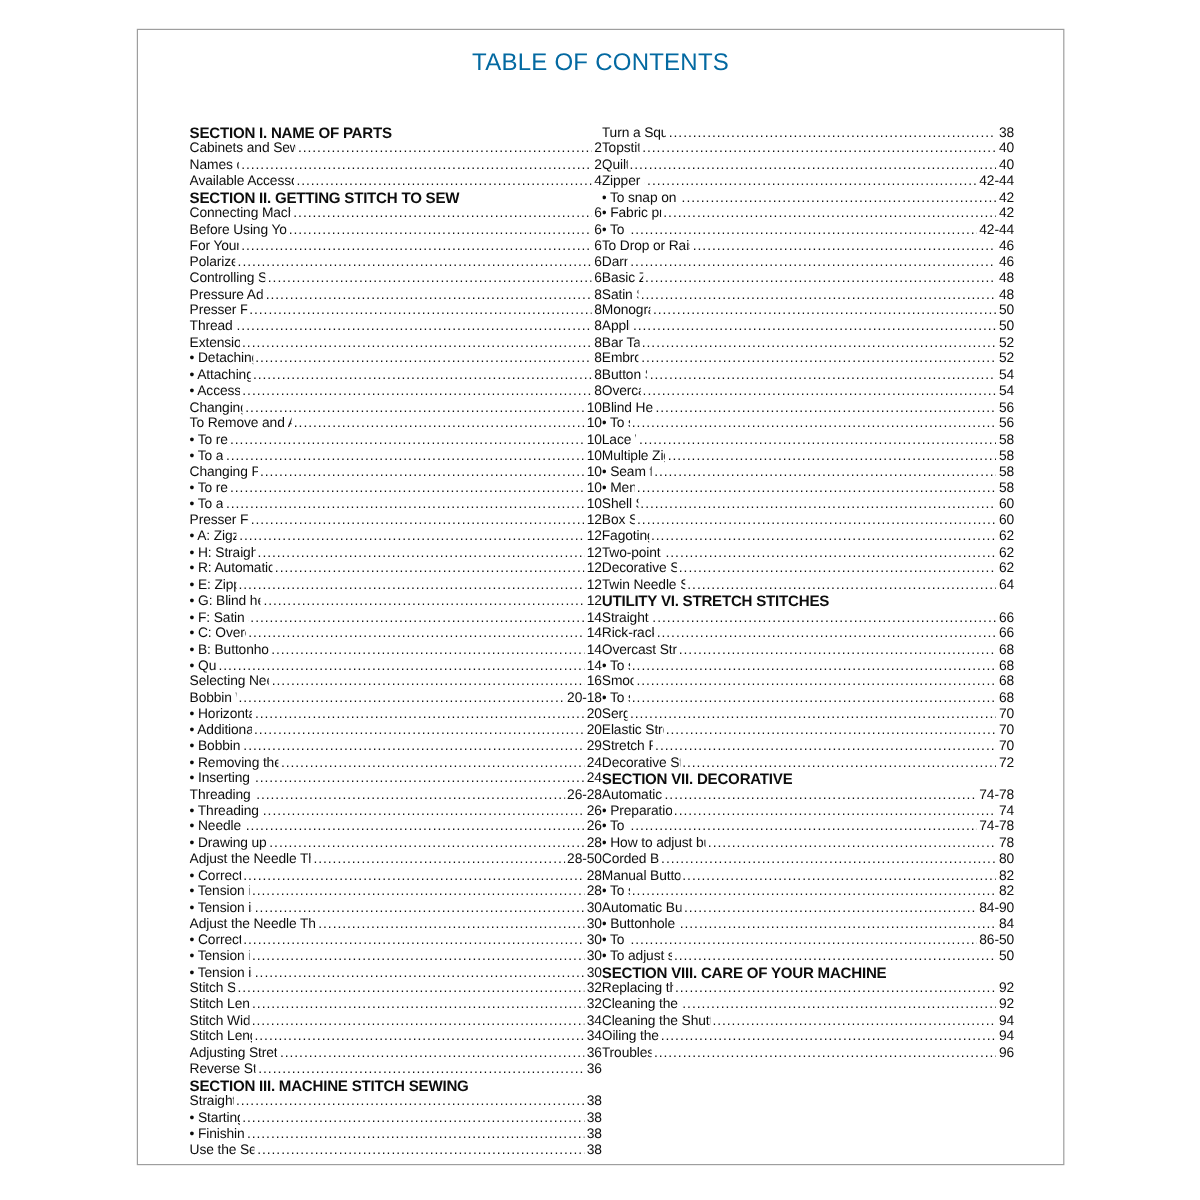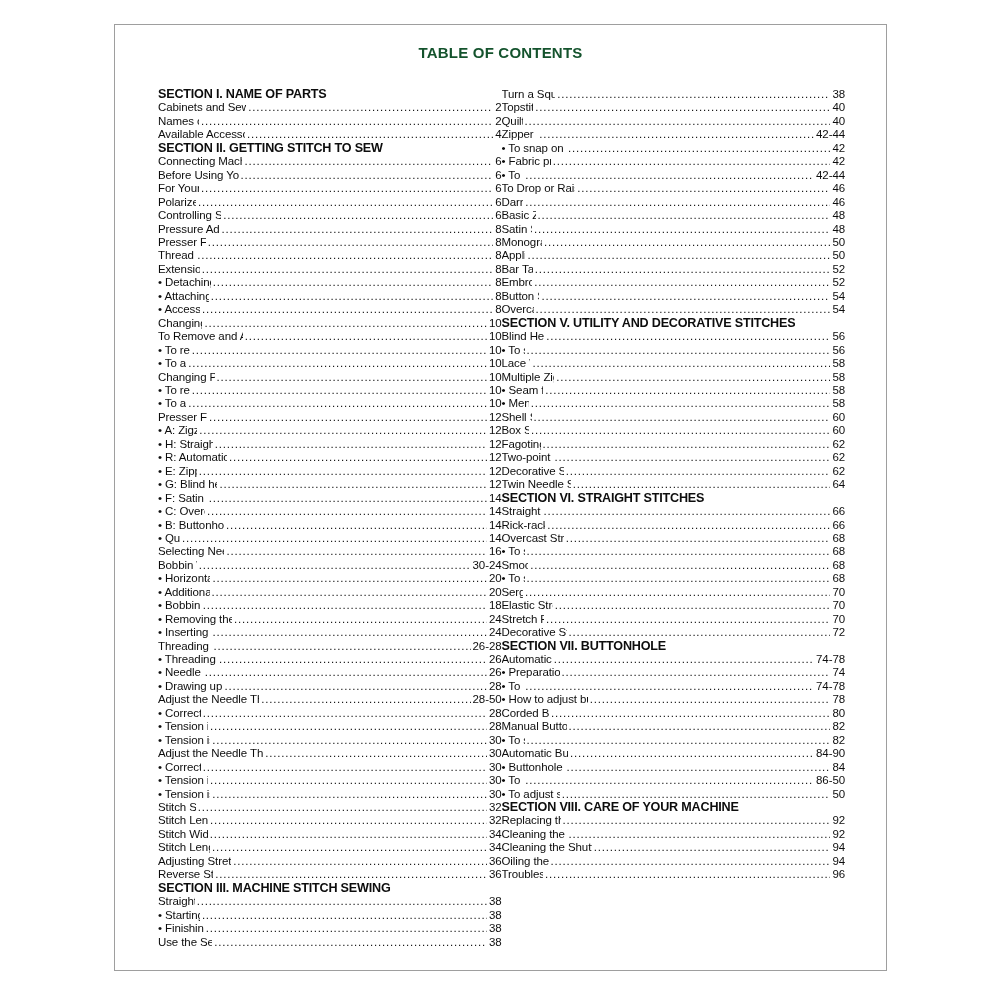--- a/index.html
+++ b/index.html
@@ -17,30 +17,30 @@
     top: 24px;
     width: 773px;
     height: 947px;
     box-sizing: border-box;
     border: 1px solid #9e9e9e;
     background: #ffffff;
   }
   .title {
     margin-top: 19px;
     text-align: center;
-    font-size: 15px;
+    font-size: 20px;
     line-height: 17px;
-    font-weight: bold;
+    font-weight: normal;
     letter-spacing: 0.2px;
-    color: #14532d;
+    color: #0369a1;
   }
   .cols {
     display: flex;
     padding: 0 41px 0 43px;
-    margin-top: 27px;
+    margin-top: 44px;
   }
   .col {
     flex: 1 1 0;
     min-width: 0;
   }
   .row {
     display: flex;
     align-items: baseline;
     line-height: 13.45px;
     font-size: 11.5px;
@@ -246,36 +246,36 @@
           <span class="pg">14</span>
         </div>
         <div class="row">
           <span class="label">Selecting Needle and Fabric</span>
           <span class="dots"></span>
           <span class="pg">16</span>
         </div>
         <div class="row">
           <span class="label">Bobbin Winding</span>
           <span class="dots"></span>
-          <span class="pg">30-24</span>
+          <span class="pg">20-18</span>
         </div>
         <div class="row">
           <span class="label">• Horizontal spool pin</span>
           <span class="dots"></span>
           <span class="pg">20</span>
         </div>
         <div class="row">
           <span class="label">• Additional spool pin</span>
           <span class="dots"></span>
           <span class="pg">20</span>
         </div>
         <div class="row">
           <span class="label">• Bobbin winding</span>
           <span class="dots"></span>
-          <span class="pg">18</span>
+          <span class="pg">29</span>
         </div>
         <div class="row">
           <span class="label">• Removing the hook cover plate</span>
           <span class="dots"></span>
           <span class="pg">24</span>
         </div>
         <div class="row">
           <span class="label">• Inserting the bobbin</span>
           <span class="dots"></span>
           <span class="pg">24</span>
@@ -473,138 +473,135 @@
         <div class="row">
           <span class="label">Button Sewing</span>
           <span class="dots"></span>
           <span class="pg">54</span>
         </div>
         <div class="row">
           <span class="label">Overcasting</span>
           <span class="dots"></span>
           <span class="pg">54</span>
         </div>
+        <div class="row">
+          <span class="label">Blind Hem Stitch</span>
+          <span class="dots"></span>
+          <span class="pg">56</span>
+        </div>
+        <div class="row">
+          <span class="label">• To sew</span>
+          <span class="dots"></span>
+          <span class="pg">56</span>
+        </div>
+        <div class="row">
+          <span class="label">Lace Work</span>
+          <span class="dots"></span>
+          <span class="pg">58</span>
+        </div>
+        <div class="row">
+          <span class="label">Multiple Zigzag Stitch</span>
+          <span class="dots"></span>
+          <span class="pg">58</span>
+        </div>
+        <div class="row">
+          <span class="label">• Seam finishing</span>
+          <span class="dots"></span>
+          <span class="pg">58</span>
+        </div>
+        <div class="row">
+          <span class="label">• Mending</span>
+          <span class="dots"></span>
+          <span class="pg">58</span>
+        </div>
+        <div class="row">
+          <span class="label">Shell Stitch</span>
+          <span class="dots"></span>
+          <span class="pg">60</span>
+        </div>
+        <div class="row">
+          <span class="label">Box Stitch</span>
+          <span class="dots"></span>
+          <span class="pg">60</span>
+        </div>
+        <div class="row">
+          <span class="label">Fagoting Stitch</span>
+          <span class="dots"></span>
+          <span class="pg">62</span>
+        </div>
+        <div class="row">
+          <span class="label">Two-point Box Stitch</span>
+          <span class="dots"></span>
+          <span class="pg">62</span>
+        </div>
+        <div class="row">
+          <span class="label">Decorative Stitch Patterns</span>
+          <span class="dots"></span>
+          <span class="pg">62</span>
+        </div>
+        <div class="row">
+          <span class="label">Twin Needle Stitches (Option)</span>
+          <span class="dots"></span>
+          <span class="pg">64</span>
+        </div>
         <div class="row section">
-          <span class="label">SECTION V. UTILITY AND DECORATIVE STITCHES</span>
-        </div>
-        <div class="row">
-          <span class="label">Blind Hem Stitch</span>
-          <span class="dots"></span>
-          <span class="pg">56</span>
+          <span class="label">UTILITY VI. STRETCH STITCHES</span>
+        </div>
+        <div class="row">
+          <span class="label">Straight Stretch</span>
+          <span class="dots"></span>
+          <span class="pg">66</span>
+        </div>
+        <div class="row">
+          <span class="label">Rick-rack Stretch</span>
+          <span class="dots"></span>
+          <span class="pg">66</span>
+        </div>
+        <div class="row">
+          <span class="label">Overcast Stretch Stitching</span>
+          <span class="dots"></span>
+          <span class="pg">68</span>
         </div>
         <div class="row">
           <span class="label">• To sew</span>
           <span class="dots"></span>
-          <span class="pg">56</span>
-        </div>
-        <div class="row">
-          <span class="label">Lace Work</span>
-          <span class="dots"></span>
-          <span class="pg">58</span>
-        </div>
-        <div class="row">
-          <span class="label">Multiple Zigzag Stitch</span>
-          <span class="dots"></span>
-          <span class="pg">58</span>
-        </div>
-        <div class="row">
-          <span class="label">• Seam finishing</span>
-          <span class="dots"></span>
-          <span class="pg">58</span>
-        </div>
-        <div class="row">
-          <span class="label">• Mending</span>
-          <span class="dots"></span>
-          <span class="pg">58</span>
-        </div>
-        <div class="row">
-          <span class="label">Shell Stitch</span>
-          <span class="dots"></span>
-          <span class="pg">60</span>
-        </div>
-        <div class="row">
-          <span class="label">Box Stitch</span>
-          <span class="dots"></span>
-          <span class="pg">60</span>
-        </div>
-        <div class="row">
-          <span class="label">Fagoting Stitch</span>
-          <span class="dots"></span>
-          <span class="pg">62</span>
-        </div>
-        <div class="row">
-          <span class="label">Two-point Box Stitch</span>
-          <span class="dots"></span>
-          <span class="pg">62</span>
-        </div>
-        <div class="row">
-          <span class="label">Decorative Stitch Patterns</span>
-          <span class="dots"></span>
-          <span class="pg">62</span>
-        </div>
-        <div class="row">
-          <span class="label">Twin Needle Stitches (Option)</span>
-          <span class="dots"></span>
-          <span class="pg">64</span>
+          <span class="pg">68</span>
+        </div>
+        <div class="row">
+          <span class="label">Smocking</span>
+          <span class="dots"></span>
+          <span class="pg">68</span>
+        </div>
+        <div class="row">
+          <span class="label">• To sew</span>
+          <span class="dots"></span>
+          <span class="pg">68</span>
+        </div>
+        <div class="row">
+          <span class="label">Serging</span>
+          <span class="dots"></span>
+          <span class="pg">70</span>
+        </div>
+        <div class="row">
+          <span class="label">Elastic Stretch Stitch</span>
+          <span class="dots"></span>
+          <span class="pg">70</span>
+        </div>
+        <div class="row">
+          <span class="label">Stretch Patching</span>
+          <span class="dots"></span>
+          <span class="pg">70</span>
+        </div>
+        <div class="row">
+          <span class="label">Decorative Stretch Patterns</span>
+          <span class="dots"></span>
+          <span class="pg">72</span>
         </div>
         <div class="row section">
-          <span class="label">SECTION VI. STRAIGHT STITCHES</span>
-        </div>
-        <div class="row">
-          <span class="label">Straight Stretch</span>
-          <span class="dots"></span>
-          <span class="pg">66</span>
-        </div>
-        <div class="row">
-          <span class="label">Rick-rack Stretch</span>
-          <span class="dots"></span>
-          <span class="pg">66</span>
-        </div>
-        <div class="row">
-          <span class="label">Overcast Stretch Stitching</span>
-          <span class="dots"></span>
-          <span class="pg">68</span>
-        </div>
-        <div class="row">
-          <span class="label">• To sew</span>
-          <span class="dots"></span>
-          <span class="pg">68</span>
-        </div>
-        <div class="row">
-          <span class="label">Smocking</span>
-          <span class="dots"></span>
-          <span class="pg">68</span>
-        </div>
-        <div class="row">
-          <span class="label">• To sew</span>
-          <span class="dots"></span>
-          <span class="pg">68</span>
-        </div>
-        <div class="row">
-          <span class="label">Serging</span>
-          <span class="dots"></span>
-          <span class="pg">70</span>
-        </div>
-        <div class="row">
-          <span class="label">Elastic Stretch Stitch</span>
-          <span class="dots"></span>
-          <span class="pg">70</span>
-        </div>
-        <div class="row">
-          <span class="label">Stretch Patching</span>
-          <span class="dots"></span>
-          <span class="pg">70</span>
-        </div>
-        <div class="row">
-          <span class="label">Decorative Stretch Patterns</span>
-          <span class="dots"></span>
-          <span class="pg">72</span>
-        </div>
-        <div class="row section">
-          <span class="label">SECTION VII. BUTTONHOLE</span>
+          <span class="label">SECTION VII. DECORATIVE</span>
         </div>
         <div class="row">
           <span class="label">Automatic Buttonhole</span>
           <span class="dots"></span>
           <span class="pg">74-78</span>
         </div>
         <div class="row">
           <span class="label">• Preparation for sewing</span>
           <span class="dots"></span>
           <span class="pg">74</span>

